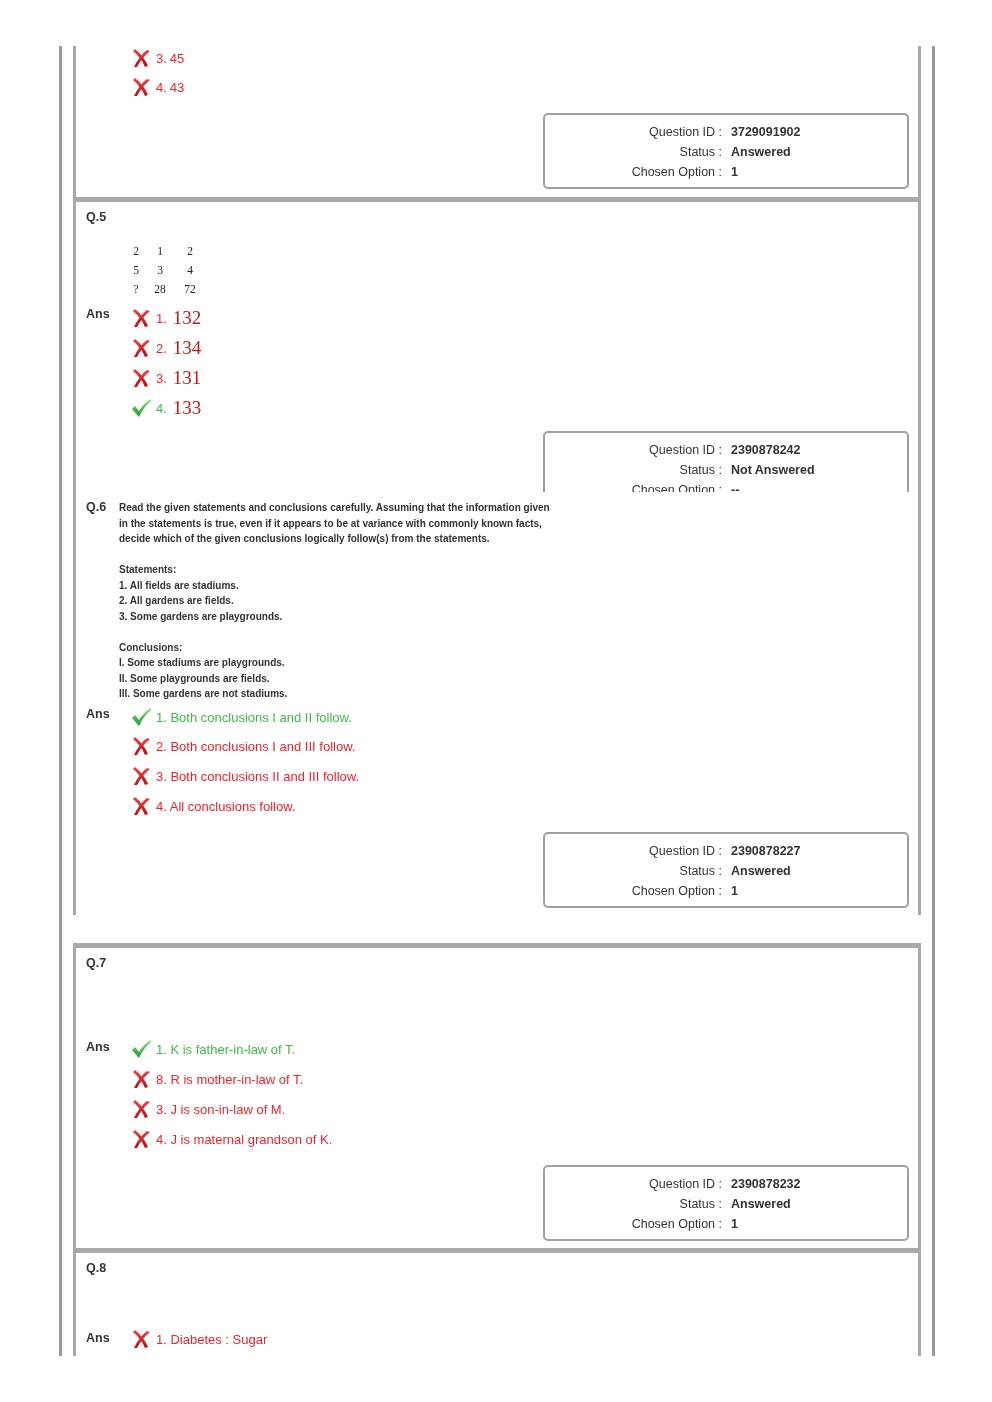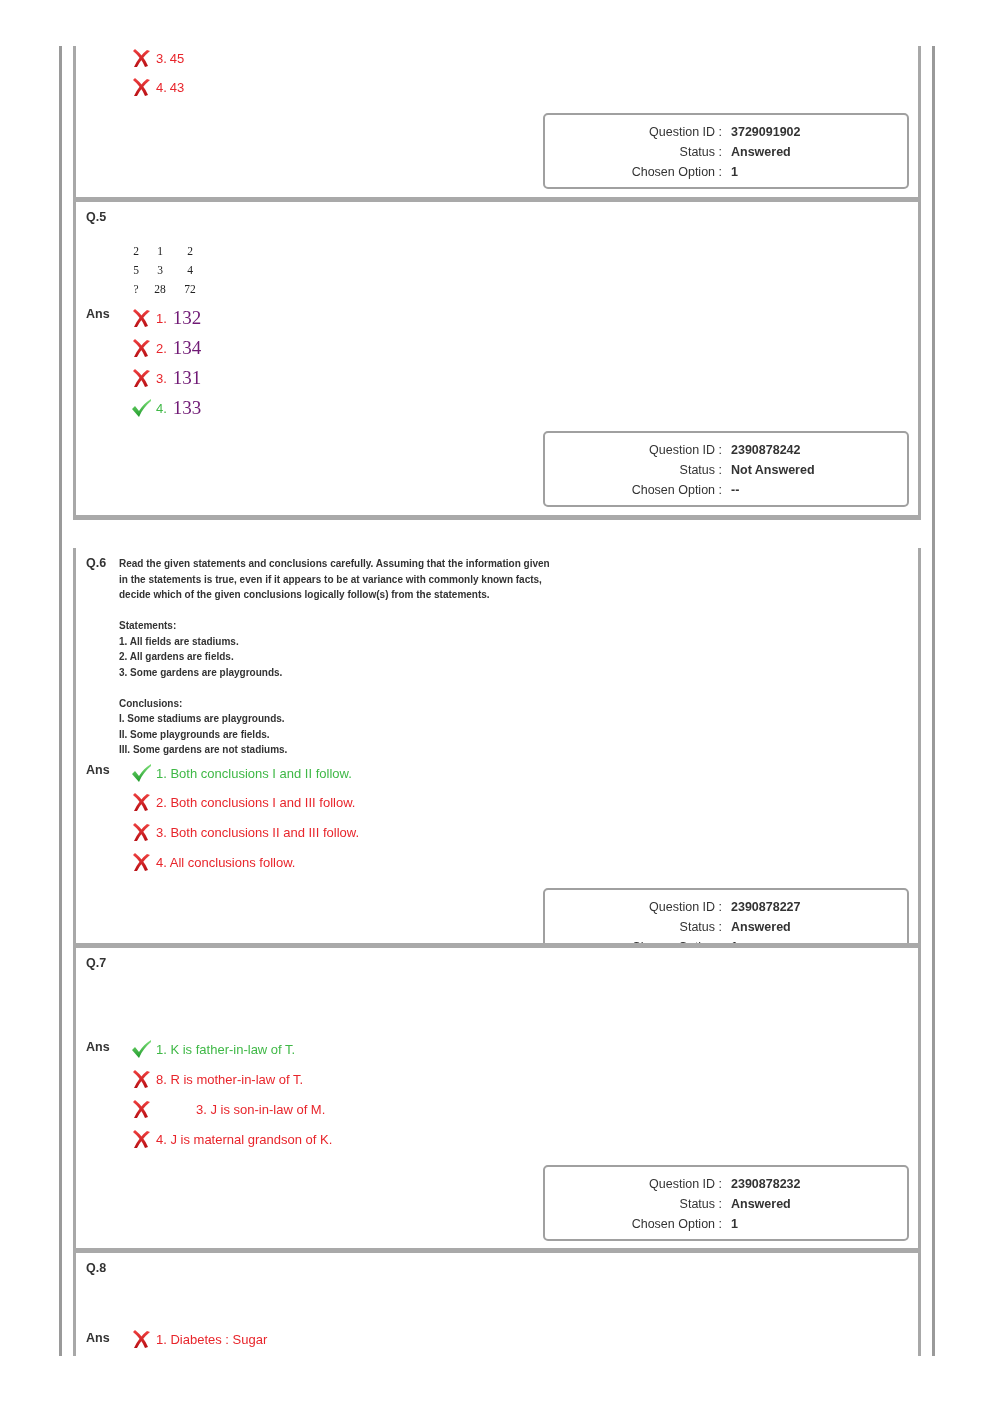--- a/index.html
+++ b/index.html
@@ -10,21 +10,21 @@
   .panel { position: absolute; left: 73px; width: 848px; border-left: 3px solid #a8a8a8; border-right: 3px solid #a8a8a8; box-sizing: border-box; background: #fff; }
   .sep { position: absolute; left: 73px; width: 848px; height: 5px; background: #a9a9a9; }
   .qnum { position: absolute; left: 10px; font-weight: bold; font-size: 12.5px; color: #333; }
   .qtext { position: absolute; left: 43px; font-weight: bold; font-size: 10px; line-height: 15.5px; color: #333; white-space: pre-line; width: 560px; }
   .qtext.serif { font-family: "Liberation Serif", "DejaVu Serif", serif; font-weight: normal; font-size: 13px; color: #111; }
   .ans-label { position: absolute; left: 10px; font-weight: bold; font-size: 12.5px; color: #333; }
   .opt { position: absolute; left: 54px; height: 20px; display: flex; align-items: center; font-size: 13px; }
   .opt .ic { width: 22px; height: 20px; margin-right: 4px; }
   .opt.wrong { color: #e8252b; }
   .opt.right { color: #3fb846; }
-  .opt .bignum { font-family: "Liberation Serif", "DejaVu Serif", serif; font-size: 19px; color: #701a75; margin-left: 6px; }
+  .opt .bignum { font-family: "Liberation Serif", "DejaVu Serif", serif; font-size: 19px; color: #b91c1c; margin-left: 6px; }
   .infobox { position: absolute; left: 467px; width: 366px; height: 76px; border: 2px solid #a0a0a0; border-radius: 5px; box-sizing: border-box; background: #fff; font-size: 12.5px; color: #333; }
   .inforow { position: absolute; left: 0; width: 100%; height: 16px; }
   .inforow .k { position: absolute; right: 185px; text-align: right; white-space: nowrap; }
   .inforow .v { position: absolute; left: 186px; font-weight: bold; white-space: nowrap; }
   .grid { position: absolute; left: 54px; font-family: "Liberation Serif", "DejaVu Serif", serif; font-size: 11.5px; color: #222; }
   .grid .row { height: 19px; position: relative; }
   .grid .c { position: absolute; width: 20px; text-align: center; }
 </style>
 </head>
 <body>
@@ -142,21 +142,21 @@
         <span class="v">Not Answered</span>
       </div>
     <div class="inforow" style="top:50px;">
         <span class="k">Chosen Option :</span>
         <span class="v">--</span>
       </div>
   </div>
 </div>
 <div class="sep" style="top:515px;"></div>
 
-<div class="panel" style="top:548px;height:423px;">
+<div class="panel" style="top:492px;height:423px;">
   <div class="qnum" style="top:8px;">Q.6</div>
   <div class="qtext" style="top:8px;">Read the given statements and conclusions carefully. Assuming that the information given
 in the statements is true, even if it appears to be at variance with commonly known facts,
 decide which of the given conclusions logically follow(s) from the statements.
 
 Statements:
 1. All fields are stadiums.
 2. All gardens are fields.
 3. Some gardens are playgrounds.
 
@@ -214,21 +214,21 @@
         <use href="#check"></use>
       </svg>
     <span>1. K is father-in-law of T.</span>
   </div>
   <div class="opt wrong" style="top:121px;">
     <svg class="ic">
         <use href="#cross"></use>
       </svg>
     <span>8. R is mother-in-law of T.</span>
   </div>
-  <div class="opt wrong" style="top:151px;gap:40px;">
+  <div class="opt wrong" style="top:151px;">
     <svg class="ic">
         <use href="#cross"></use>
       </svg>
     <span>3. J is son-in-law of M.</span>
   </div>
   <div class="opt wrong" style="top:181px;">
     <svg class="ic">
         <use href="#cross"></use>
       </svg>
     <span>4. J is maternal grandson of K.</span>

